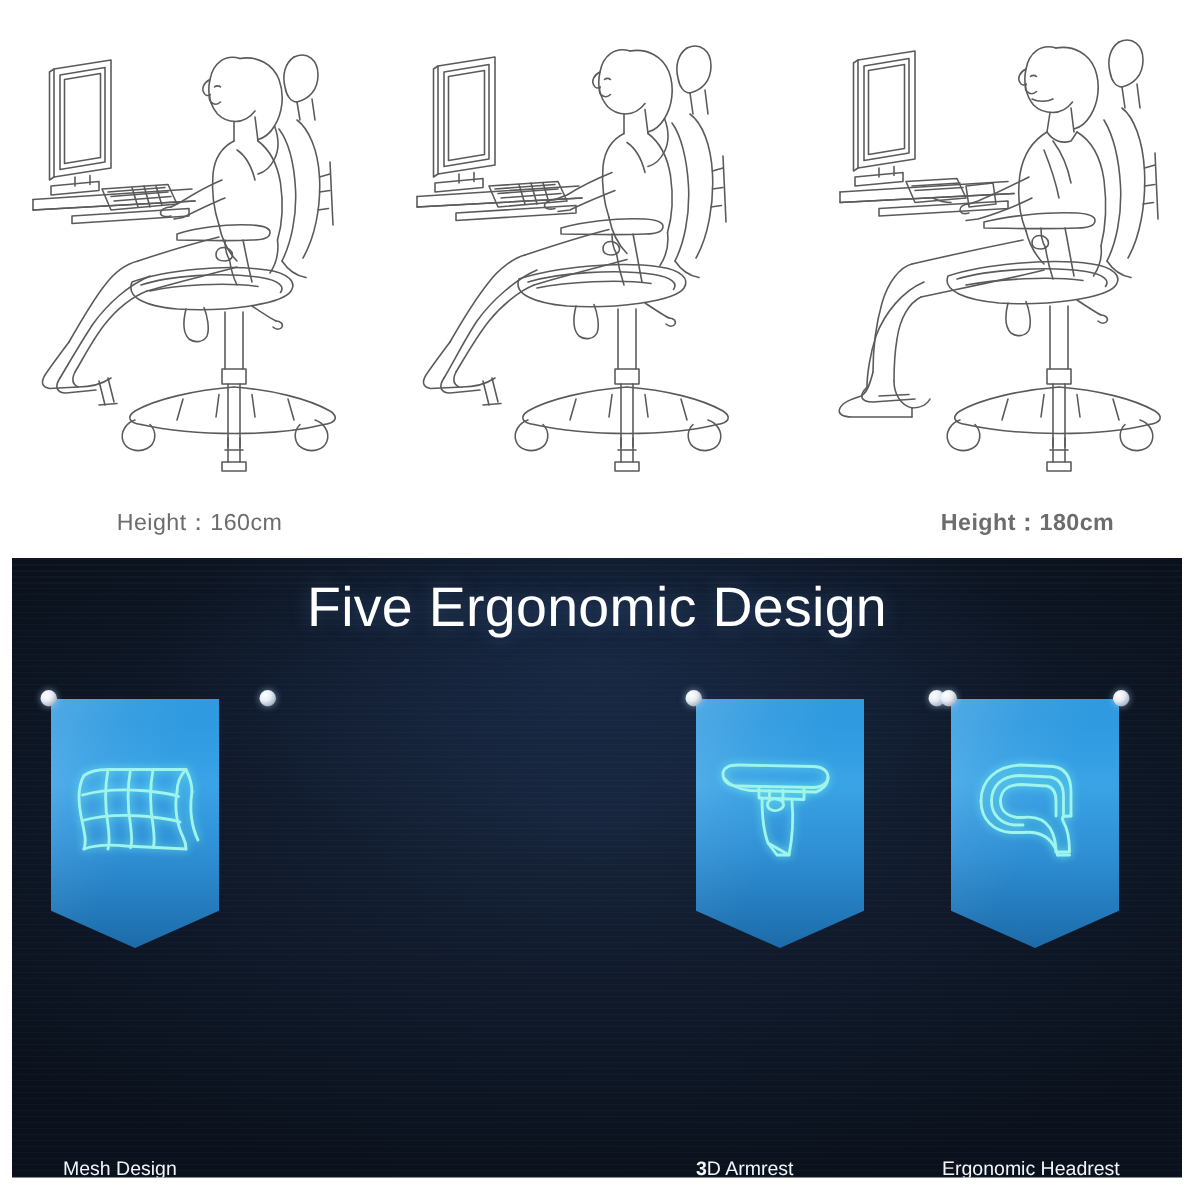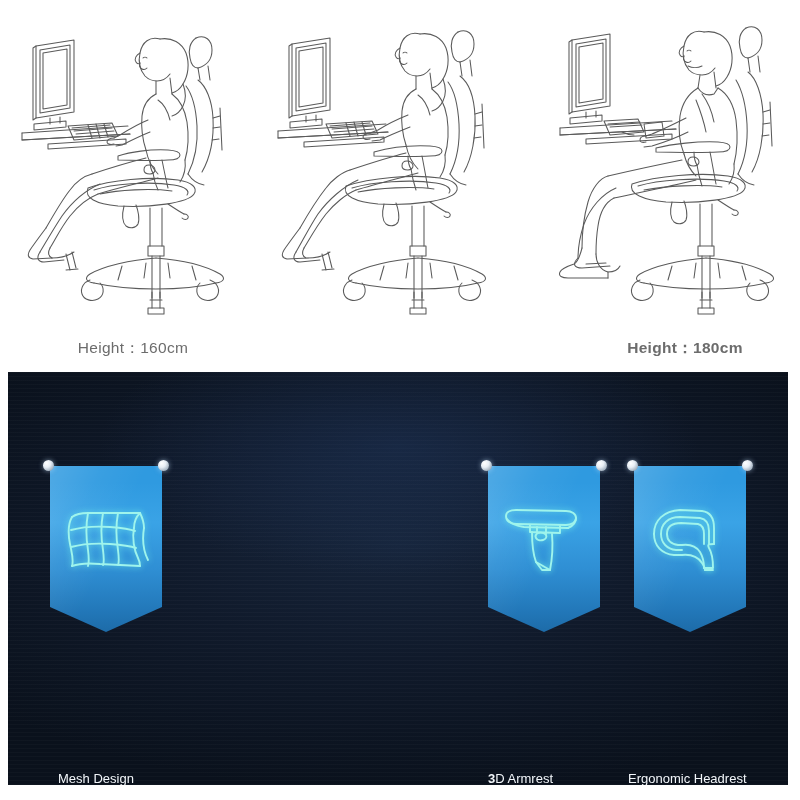--- a/index.html
+++ b/index.html
@@ -445,22 +445,23 @@
           <path d="M146 300 L162 300 L162 306 L146 306 Z"></path>
         </g>
       </svg>
     </div>
     <div class="height-label">Height：180cm</div>
   </div>
 </div>
 
 <div id="dark-panel">
 
-
-  <div class="banner-wrap" style="left:42px;">
+  <div id="panel-title">Five Ergonomic Design</div>
+
+  <div class="banner-wrap" style="left:26px;padding-left:31px;">
     <div class="banner-shape"></div>
     <div class="banner-sheen"></div>
     <span class="bead left"></span>
     <span class="bead right"></span>
     <div class="banner-icon">
       <svg viewBox="0 0 100 78" xmlns="http://www.w3.org/2000/svg">
         <g fill="none" stroke="#9ff4ec" stroke-width="1.9" stroke-linecap="round" stroke-linejoin="round" style="filter: drop-shadow(0 0 3px rgba(120,250,235,0.8));">
           <path d="M16 17 C20 14 26 13 32 13 L84 13 C80 17 78 22 78 28"></path>
           <path d="M16 17 C12 24 12 34 14 44 C16 54 18 60 16 66"></path>
           <path d="M16 66 C24 63 34 63 44 64 L84 66"></path>
@@ -475,21 +476,21 @@
         </g>
       </svg>
     </div>
     <div class="banner-label" style="left:8px;">
       <span>Mesh Design</span>
     </div>
   </div>
 
 
 
-  <div class="banner-wrap" style="left:480px;">
+  <div class="banner-wrap" style="left:456px;padding-left:47px;">
     <div class="banner-shape"></div>
     <div class="banner-sheen"></div>
     <span class="bead left"></span>
     <span class="bead right"></span>
     <div class="banner-icon">
       <svg viewBox="0 0 100 78" xmlns="http://www.w3.org/2000/svg">
         <g fill="none" stroke="#9ff4ec" stroke-width="1.9" stroke-linecap="round" stroke-linejoin="round" style="filter: drop-shadow(0 0 3px rgba(120,250,235,0.8));">
           <path d="M12 16 C12 12 16 10 22 10 L72 11 C78 11 82 14 82 18 C82 22 78 25 72 25 L22 24
                    C16 24 12 21 12 16 Z"></path>
           <path d="M13 19 C16 23 22 26 30 27 L74 28"></path>

